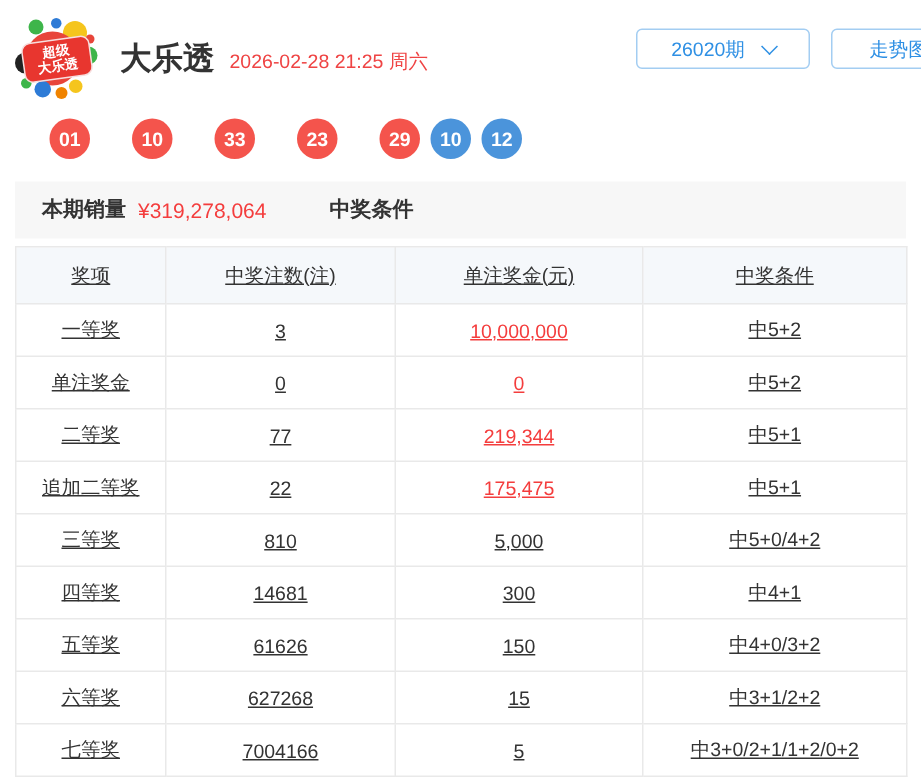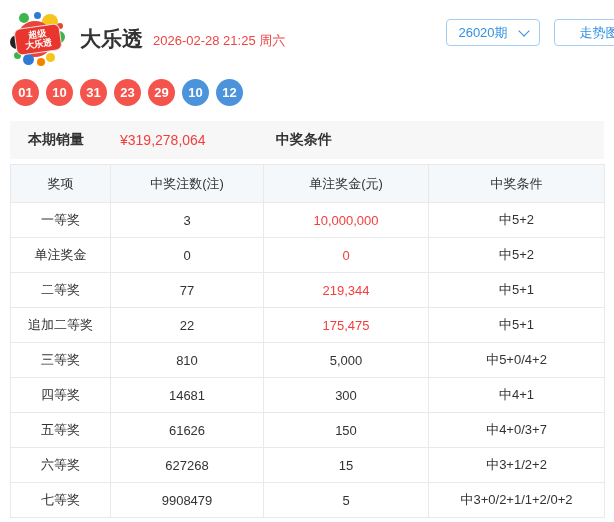--- a/index.html
+++ b/index.html
@@ -26,55 +26,55 @@
   .logo-badge{
     position:absolute;left:5px;top:14px;width:46px;height:27px;
     background:#e8362f;border-radius:6px;transform:rotate(-8deg);
     color:#fff;font-weight:bold;text-align:center;line-height:1.1;
     font-size:9px;padding-top:3px;box-sizing:border-box;border:1px solid #f7dede;
   }
   .app-title{font-size:21px;font-weight:bold;color:#333;margin-left:14px;}
   .draw-datetime{font-size:13px;color:#ef4444;margin-left:10px;margin-top:4px;}
   .header-controls{position:absolute;right:-30px;top:19px;display:flex;}
   .issue-select{
-    width:94px;height:27px;border:1px solid var(--blue-border,#a3cdf2);border-radius:4px;
+    width:116px;height:27px;border:1px solid var(--blue-border,#a3cdf2);border-radius:4px;
     color:var(--accent-blue,#2f90e4);font-size:13px;display:flex;align-items:center;
     justify-content:center;background:#fff;cursor:pointer;box-sizing:border-box;
   }
   .chevron{width:7px;height:7px;border-right:1.5px solid var(--accent-blue,#2f90e4);
     border-bottom:1.5px solid var(--accent-blue,#2f90e4);transform:rotate(45deg);
     margin-left:12px;margin-top:-4px;}
   .trend-btn{
     width:90px;height:27px;margin-left:14px;border:1px solid var(--blue-border,#a3cdf2);
     border-radius:4px;color:var(--accent-blue,#2f90e4);font-size:13px;background:#fff;
     display:flex;align-items:center;justify-content:center;cursor:pointer;box-sizing:border-box;
   }
   
   .balls{margin:9px 0 0 12px;display:flex;}
   .ball{
     width:27px;height:27px;border-radius:50%;margin-right:7px;
     color:#fff;font-size:13px;font-weight:bold;line-height:27px;text-align:center;
   }
-  .ball.front{background:var(--ball-red,#f4544c);}
+  .ball.front{background:var(--ball-red,#f4544c);margin-left:21px;}
   .ball.back{background:var(--ball-blue,#4b94db);}
   
   .sales{
     margin:15px 10px 0 10px;height:38px;background:#f7f7f7;
-    display:flex;align-items:center;font-size:14px;padding-left:18px;box-sizing:border-box;gap:28px;
+    display:flex;align-items:center;font-size:14px;padding-left:18px;box-sizing:border-box;
   }
   .sales .lbl{font-weight:bold;color:#333;}
   .sales .val{color:var(--accent-red,#f43d3d);margin-left:8px;}
   .sales .group2{margin-left:42px;display:flex;align-items:center;}
   
   .prize-table{
     margin:5px 10px 0 10px;border-collapse:collapse;width:594px;
     font-size:13px;color:#333;table-layout:fixed;
   }
   .prize-table th,.prize-table td{
-    border:1px solid #e9e9e9;text-align:center;padding:0;
+    border:1px solid #e9e9e9;text-align:center;padding:0;text-decoration:underline;
   }
   .prize-table th{height:37px;background:#f5f8fb;font-weight:normal;color:#333;}
   .prize-table td{height:34px;background:#fff;margin-left:33px;}
   .prize-table td.red{color:var(--accent-red,#f43d3d);}
 </style>
 </head>
 <body>
 
 <div class="header">
   <div class="logo">
@@ -103,21 +103,21 @@
     </div>
     <div class="trend-btn">
       <span>走势图</span>
     </div>
   </div>
 </div>
 
 <div class="balls">
     <div class="ball front">01</div>
     <div class="ball front">10</div>
-    <div class="ball front">31</div>
+    <div class="ball front">33</div>
     <div class="ball front">23</div>
     <div class="ball front">29</div>
     <div class="ball back">10</div>
     <div class="ball back">12</div>
   </div>
 
 <div class="sales">
   <span class="lbl">本期销量</span>
   <span class="val">¥319,278,064</span>
   <span class="group2">
@@ -174,28 +174,28 @@
       <tr>
         <td>四等奖</td>
         <td>14681</td>
         <td>300</td>
         <td>中4+1</td>
       </tr>
       <tr>
         <td>五等奖</td>
         <td>61626</td>
         <td>150</td>
-        <td>中4+0/3+7</td>
+        <td>中4+0/3+2</td>
       </tr>
       <tr>
         <td>六等奖</td>
         <td>627268</td>
         <td>15</td>
         <td>中3+1/2+2</td>
       </tr>
       <tr>
         <td>七等奖</td>
-        <td>9908479</td>
+        <td>7004166</td>
         <td>5</td>
         <td>中3+0/2+1/1+2/0+2</td>
       </tr>
     </tbody>
 </table>
 
 </body></html>

